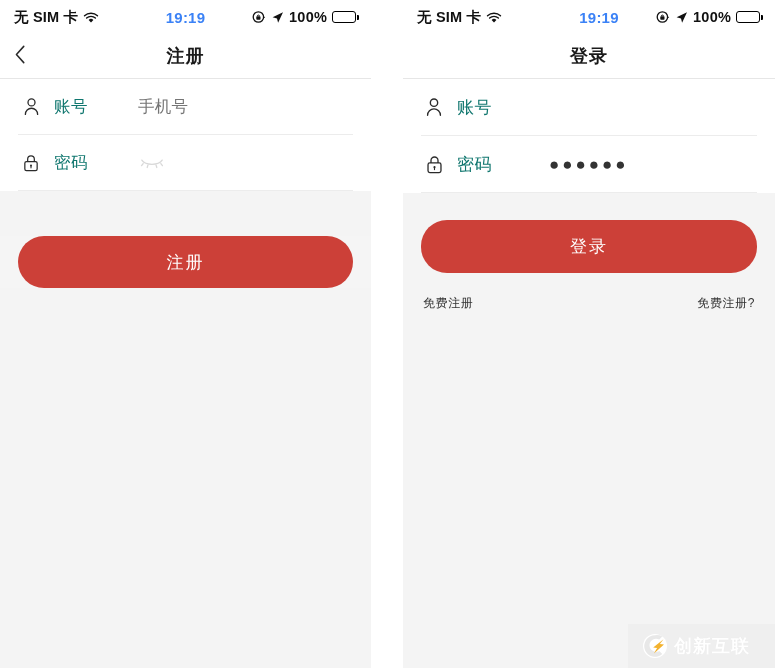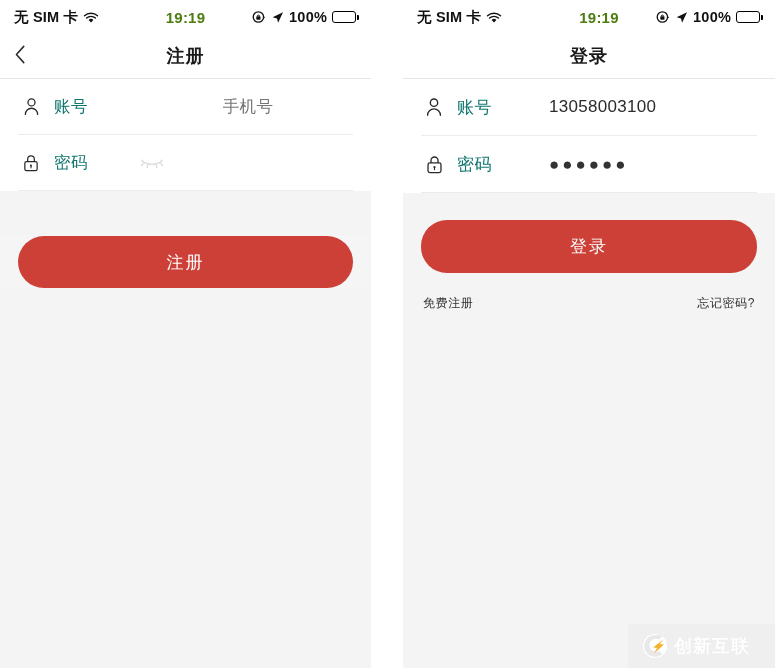--- a/index.html
+++ b/index.html
@@ -41,21 +41,21 @@
     padding: 0 12px 0 14px;
     font-size: 14.5px;
     font-weight: bold;
     color: #111;
     letter-spacing: .2px;
   }
   .sb-left { display: flex; align-items: center; gap: 5px; white-space: nowrap; }
   .sb-center {
     position: absolute; left: 0; right: 0;
     text-align: center;
-    font-size: 15px; font-weight: bold; color: #4d7c0f;
+    font-size: 15px; font-weight: bold; color: #3b82f6;
     pointer-events: none;
   }
   .panel-right .sb-center { transform: translateX(10px); }
   .sb-right {
     margin-left: auto;
     display: flex; align-items: center; gap: 5px;
     white-space: nowrap;
     z-index: 2;
   }
   .wifi-icon { display: inline-block; width: 16px; height: 12px; }
@@ -138,21 +138,21 @@
     flex: 1 1 auto;
     white-space: nowrap;
     overflow: hidden;
     text-overflow: ellipsis;
     background: transparent;
     border: 0;
     outline: none;
     font-family: inherit;
   }
   .panel-right .field-value { font-size: 17px; }
-  .field-value.placeholder { color: #0f766e; text-align: center; }
+  .field-value.placeholder { color: #0f766e; }
   .dots {
     letter-spacing: 3px;
     font-size: 15px;
     color: #333;
     line-height: 1;
   }
   .eye-toggle {
     width: 28px; height: 22px;
     display: flex; align-items: center; justify-content: center;
     flex: 0 0 auto;
@@ -371,21 +371,20 @@
       <div class="hairline-top"></div>
 
       <div class="field-row">
         <span class="field-icon">
           <svg viewBox="0 0 24 24" width="22" height="22">
             <circle cx="12" cy="7.3" r="4" fill="none" stroke="#2b2b2b" stroke-width="1.5"></circle>
             <path d="M5 21 a7 7 0 0 1 14 0" fill="none" stroke="#2b2b2b" stroke-width="1.5" stroke-linecap="round"></path>
           </svg>
         </span>
         <span class="field-label">账号</span>
-        <span class="field-value">13058003100</span>
       </div>
       <div class="field-divider"></div>
 
       <div class="field-row">
         <span class="field-icon">
           <svg viewBox="0 0 24 24" width="21" height="21">
             <rect x="4.6" y="10.2" width="14.8" height="11" rx="2" fill="none" stroke="#2b2b2b" stroke-width="1.5"></rect>
             <path d="M8 10.2 V7.4 a4 4 0 0 1 8 0 v2.8" fill="none" stroke="#2b2b2b" stroke-width="1.5"></path>
             <circle cx="12" cy="15" r="1.2" fill="#2b2b2b"></circle>
             <path d="M12 15.6 v2.2" stroke="#2b2b2b" stroke-width="1.3" stroke-linecap="round"></path>
@@ -394,21 +393,21 @@
         <span class="field-label">密码</span>
         <span class="field-value dots">●●●●●●</span>
       </div>
       <div class="form-bottom-line"></div>
     </div>
 
     <div class="body-area">
       <button class="primary-btn">登录</button>
       <div class="links-row">
         <a class="link">免费注册</a>
-        <a class="link">忘记密码?</a>
+        <a class="link">免费注册?</a>
       </div>
     </div>
 
     <div class="watermark">
       <span class="wm-logo">
         <svg viewBox="0 0 26 26" width="26" height="26">
           <circle cx="13" cy="13" r="12" fill="#ffffff"></circle>
           <path d="M13 2.2 a10.8 10.8 0 1 0 7.3 18.8 l-3.1 -3.1 a6.5 6.5 0 1 1 0 -11.3 l3.1 -3.1 A10.7 10.7 0 0 0 13 2.2 z" fill="#e8e8e8"></path>
           <path d="M21.5 6.2 L11.2 14.6 l3.9 .4 -3.2 5.6 L22 11.4 l-4.1 -.5 z" fill="#f3b22e"></path>
         </svg>

